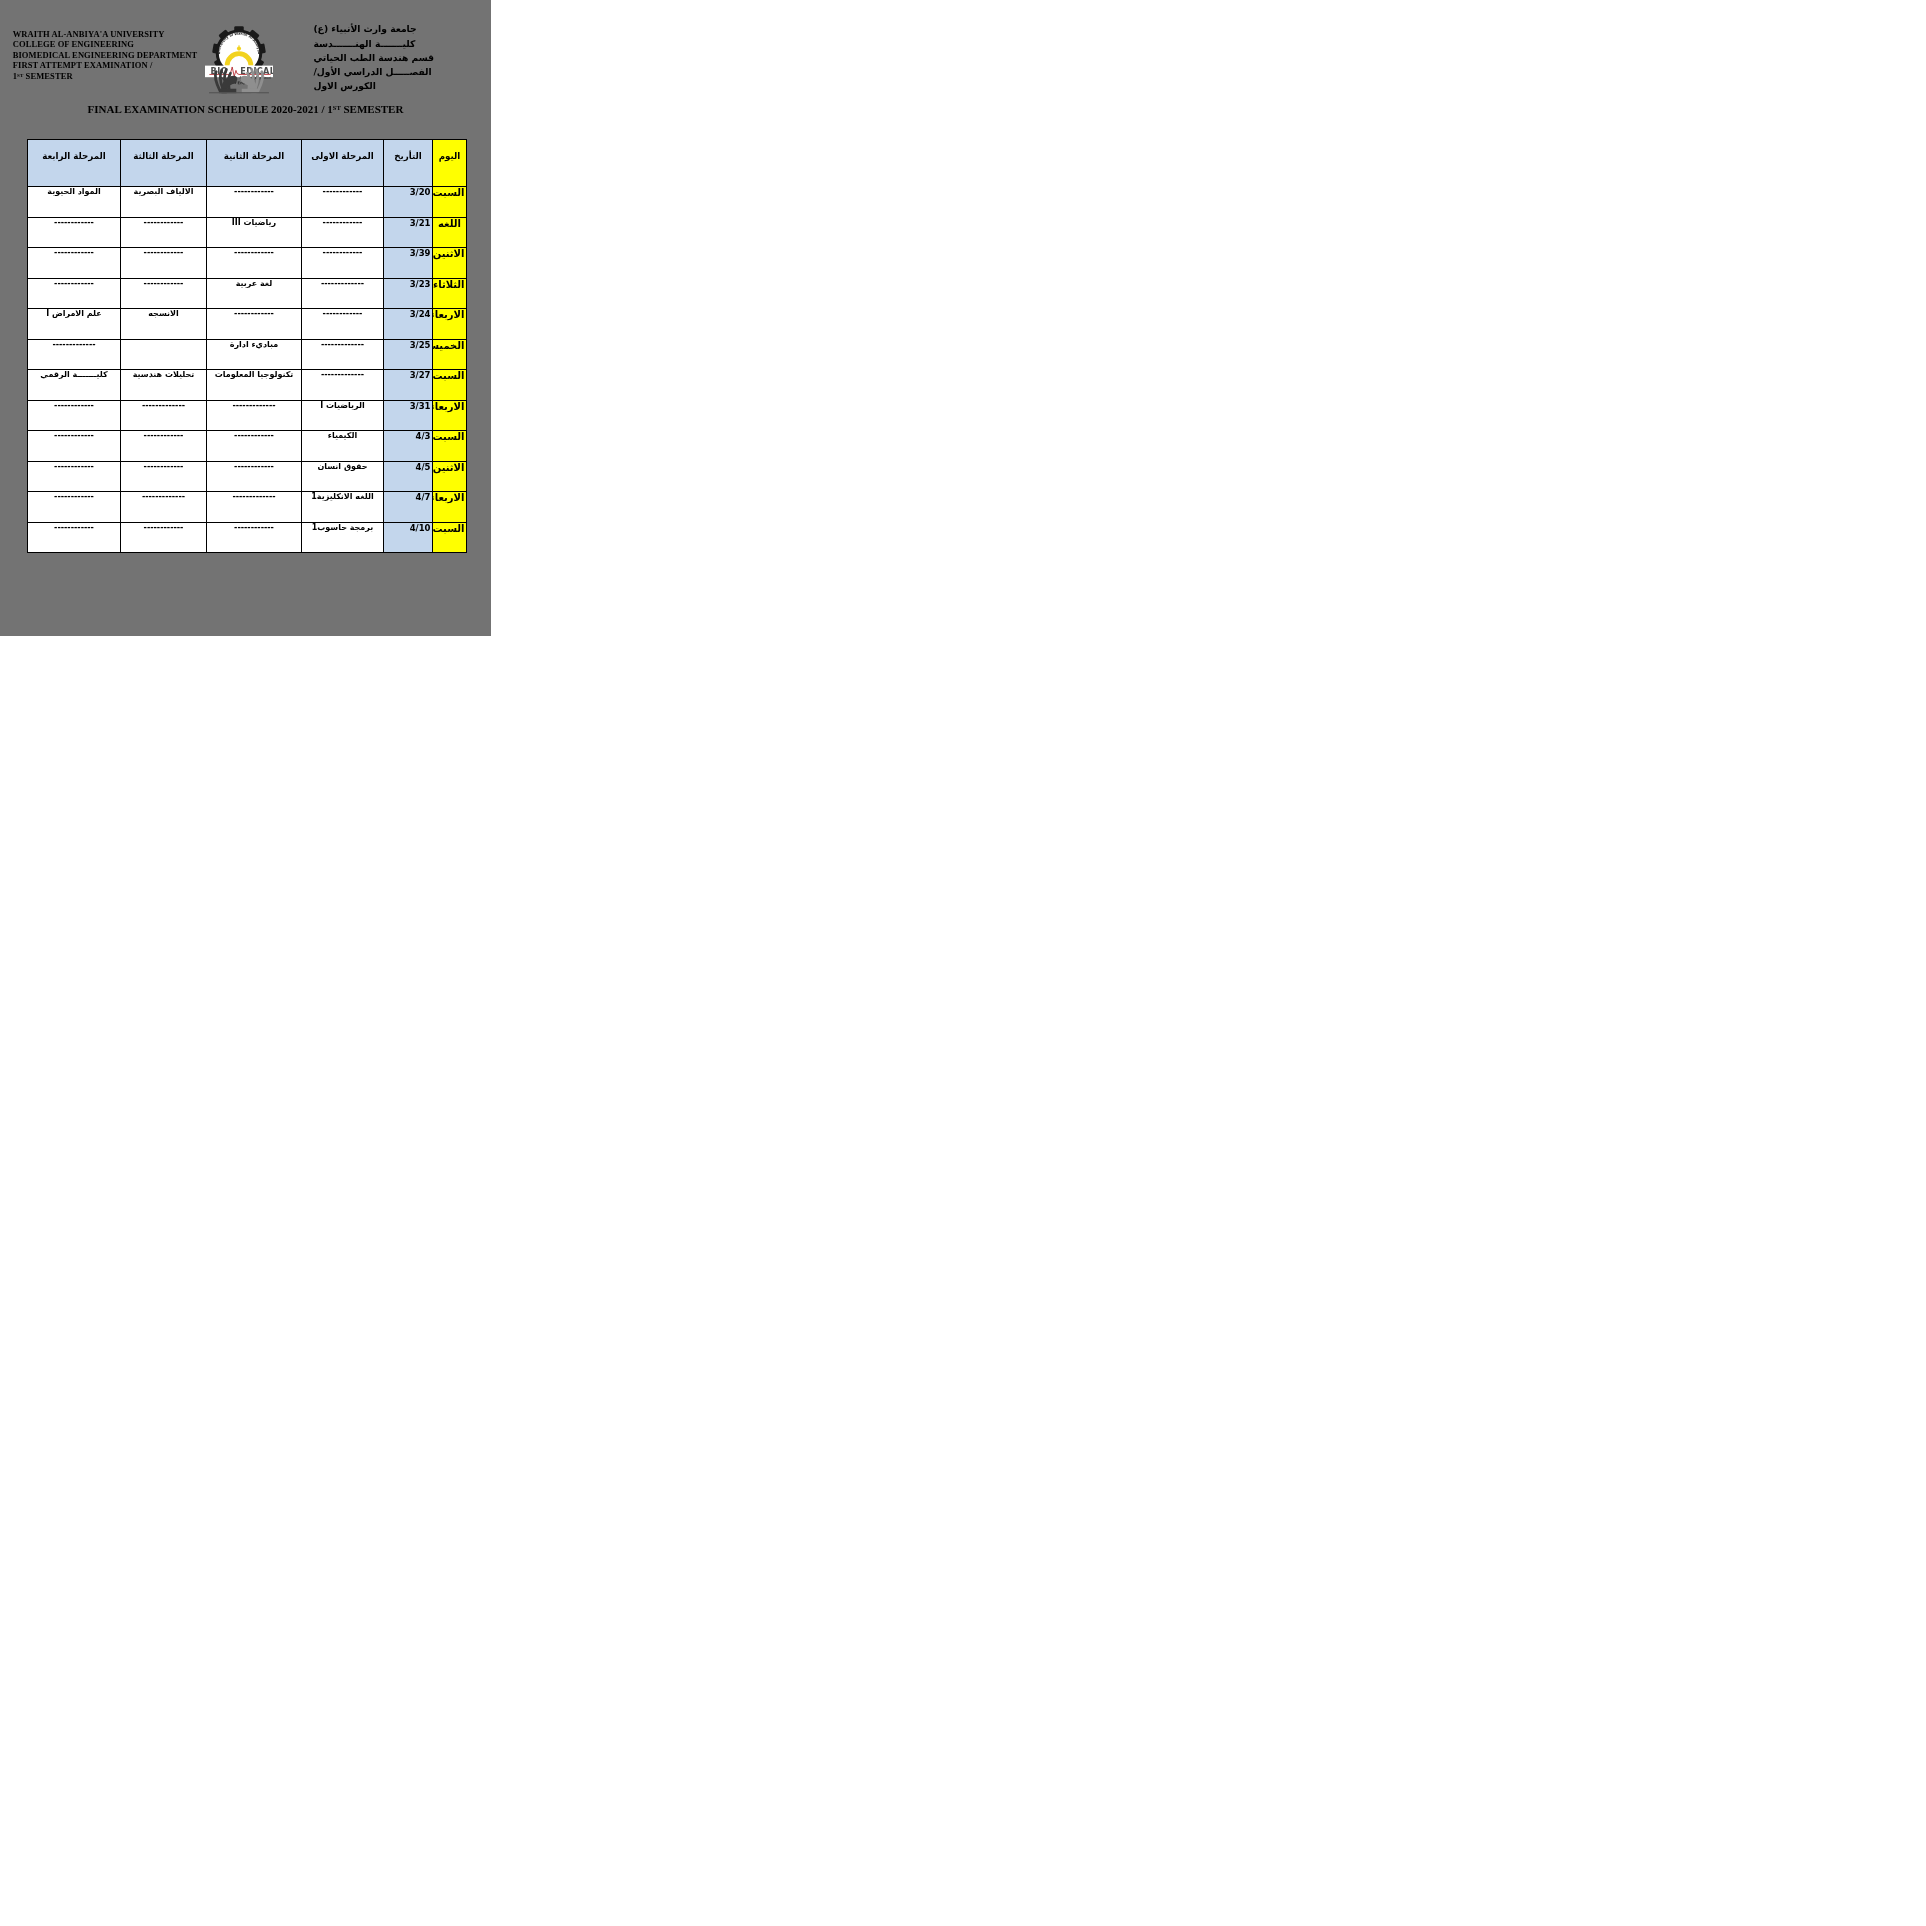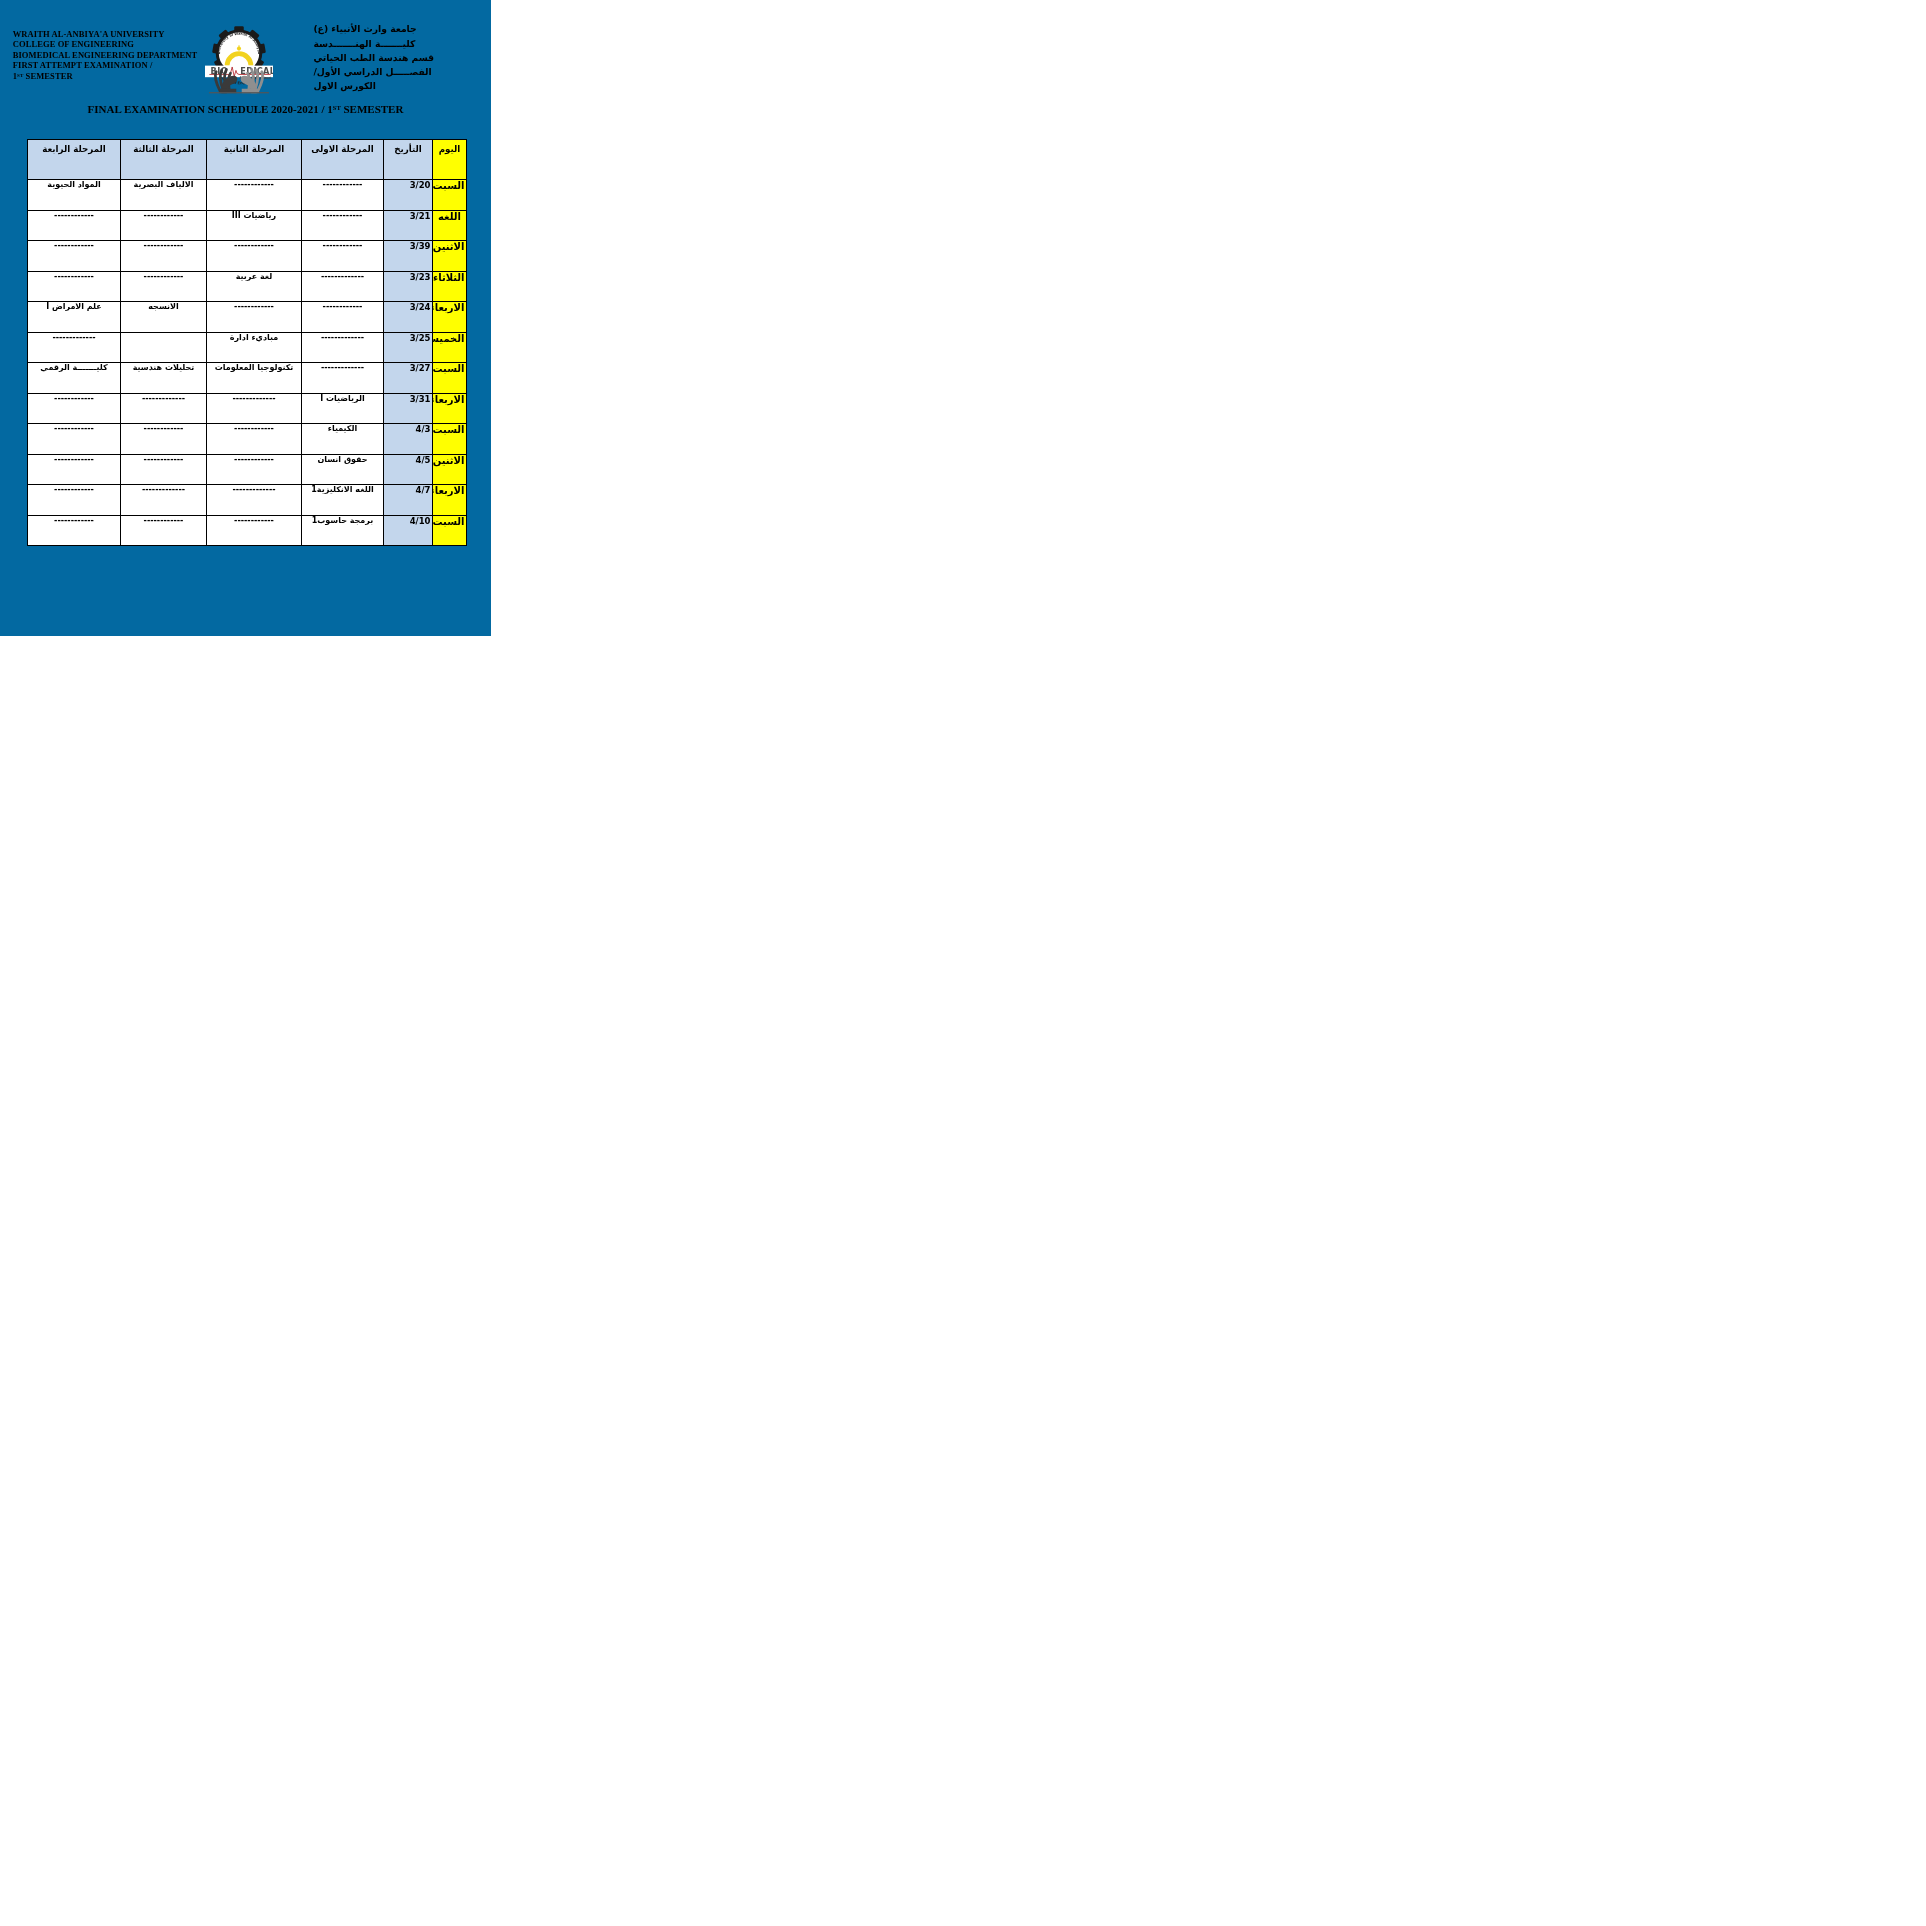--- a/index.html
+++ b/index.html
@@ -1,19 +1,19 @@
 <!DOCTYPE html>
 <html lang="en" style="--caption-bg: #ffff00; --header-bg: #c3d6ec; --date-bg: #c3d6ec; --day-bg: #ffff00; --border: #000000;font-size:6.2px"><head>
 <meta charset="utf-8">
 <style>
   html,body{margin:0;padding:0;background:#ffffff;}
   .page{
     position:relative;
     width:491px;height:636px;
-    background:#0369a1;
+    background:#737373;
     font-family:"DejaVu Sans",sans-serif;
     color:#000;
     overflow:hidden;
     text-decoration:underline;
   }
   
   .en-block{
     position:absolute;left:12.7px;top:29px;width:193px;
     font-family:"Liberation Serif",serif;
     font-weight:bold;font-size:8.5px;line-height:10.4px;
@@ -54,21 +54,21 @@
   tr.caption-row th{
     height:33px;
     background:var(--caption-bg,#ffff00);
     font-size:10px;
     vertical-align:middle;
   }
   tr.head-row th{
     height:35px;
     background:var(--header-bg,#c3d6ec);
     font-size:8.7px;
-    vertical-align:top;padding-top:4px;
+    vertical-align:top;padding-top:11px;
   }
   tr.head-row th.day-col{background:var(--day-bg,#ffff00);}
   tbody td{
     height:29.5px;
     background:#fff;
     font-size:8px;
     vertical-align:top;padding-top:5.8px;
     white-space:nowrap;
   }
   tbody td.day-cell{background:var(--day-bg,#ffff00);font-size:10px;}

